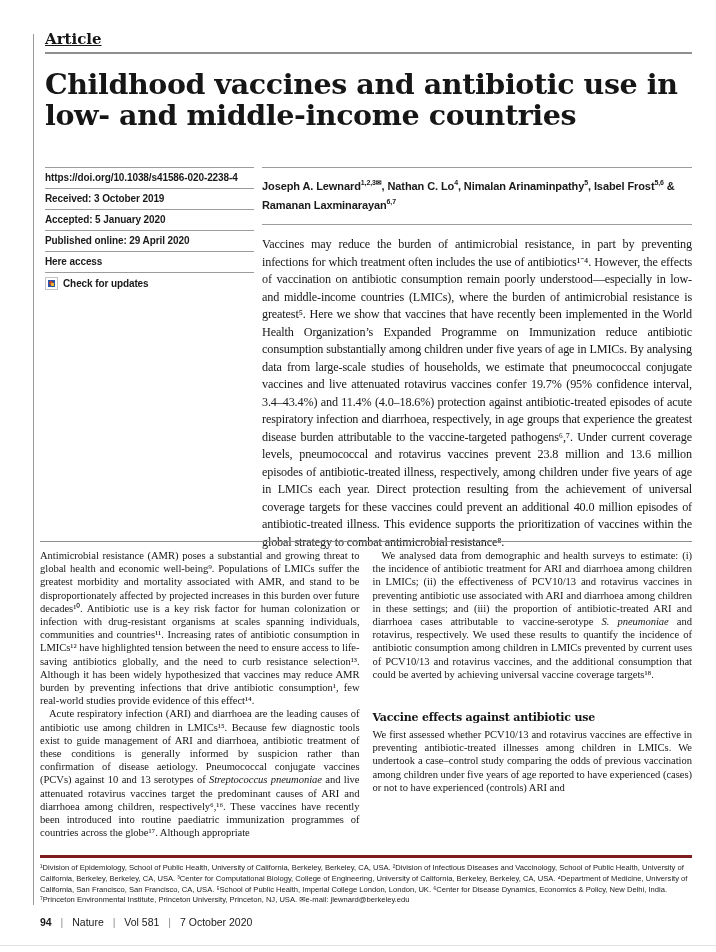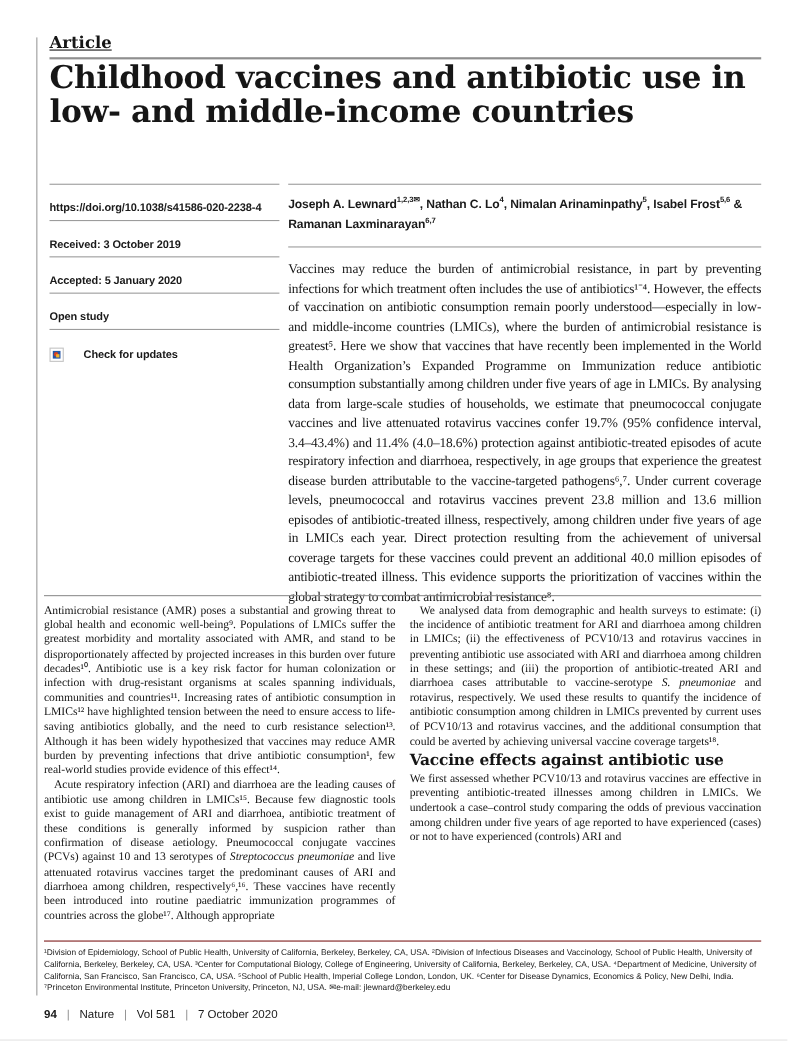--- a/index.html
+++ b/index.html
@@ -6,46 +6,46 @@
   body {
     width:716px; height:952px; position:relative; overflow:hidden;
     background:#ffffff; color:#161616;
     font-family:"Liberation Serif", serif;
   }
   .vrule { position:absolute; left:33px; top:34px; width:1px; height:871px; background:#9b9b9b; }
 
   .header { position:absolute; left:45px; top:30px; width:647px; }
   .kicker { font-family:"DejaVu Serif", serif; font-weight:700; font-size:15px; line-height:18px;text-decoration:underline; }
   .kicker-rule { height:2px; background:#8f8f8f; margin-top:4px; }
-  .title { font-family:"DejaVu Serif", serif; font-weight:700; font-size:28.5px; line-height:30.5px; letter-spacing:-0.4px; margin-top:1px; }
+  .title { font-family:"DejaVu Serif", serif; font-weight:700; font-size:28.5px; line-height:30.5px; letter-spacing:-0.4px; margin-top:15px; }
 
   .meta { position:absolute; left:45px; top:167px; width:209px; font-family:"Liberation Sans", sans-serif; }
-  .meta-row { border-top:1px solid #9c9c9c; padding:16px 0 5px; font-size:10px; line-height:11px; font-weight:700; letter-spacing:-0.1px; white-space:nowrap; color:#1a1a1a; }
-  .check-row { display:flex; align-items:center; gap:18px; cursor:pointer; }
+  .meta-row { border-top:1px solid #9c9c9c; padding:4px 0 5px; font-size:10px; line-height:11px; font-weight:700; letter-spacing:-0.1px; white-space:nowrap; color:#1a1a1a; }
+  .check-row { display:flex; align-items:center; gap:5px; cursor:pointer; }
 
   .crossmark { width:13px; height:13px; border:1px solid #c4c4c4; background:#fff; position:relative; display:inline-block; box-sizing:border-box; flex:0 0 auto; }
   .cm-core { position:absolute; left:2px; top:2px; right:2px; bottom:2px; background:#2457a8; }
   .cm-red { position:absolute; left:3px; top:3px; width:4px; height:4px; background:#d64123; border-radius:50%; }
   .cm-yellow { position:absolute; right:3px; bottom:3px; width:3px; height:3px; background:#f0b32a; }
 
   .right-col { position:absolute; left:262px; top:167px; width:430px; }
   .authors { border-top:1px solid #9c9c9c; padding-top:7px; font-family:"Liberation Sans", sans-serif; font-weight:700; font-size:11px; line-height:15px; letter-spacing:-0.1px; color:#1a1a1a; }
   .authors sup { font-size:7px; font-weight:700; }
   .authors-rule { border-top:1px solid #9c9c9c; margin-top:12px; }
   .abstract { margin-top:11px; font-size:12.2px; line-height:17.5px; text-align:justify; letter-spacing:-0.15px; }
 
   .body-rule { position:absolute; left:40px; top:541px; width:652px; height:1px; background:#8f8f8f; }
   .columns { position:absolute; left:40px; top:549px; width:652px; display:flex; gap:13px; }
   .col { width:319.5px; font-size:10.6px; line-height:13.2px; text-align:justify; letter-spacing:-0.05px; }
   .col p { margin:0; }
   .col p.indent { text-indent:9px; }
   .italic { font-style:italic;margin-top:36px; }
-  .section-heading { font-family:"DejaVu Serif", serif; font-weight:700; font-size:14px; line-height:15px; letter-spacing:-0.2px; margin:3px 0 3px 0; }
+  .section-heading { font-family:"DejaVu Serif", serif; font-weight:700; font-size:11px; line-height:15px; letter-spacing:-0.2px; margin:29px 0 3px 0; }
 
-  .affiliations { position:absolute; left:40px; top:855px; width:652px; border-top:1px solid #7f1d1d; padding-top:5px; font-family:"Liberation Sans", sans-serif; font-size:7.6px; line-height:10.8px; color:#222; }
+  .affiliations { position:absolute; left:40px; top:855px; width:652px; border-top:3px solid #7f1d1d; padding-top:5px; font-family:"Liberation Sans", sans-serif; font-size:7.6px; line-height:10.8px; color:#222; }
   .email { cursor:pointer; }
 
   .footer { position:absolute; left:40px; top:916px; font-family:"Liberation Sans", sans-serif; font-size:10.5px; color:#1a1a1a; }
   .footer .pagenum { font-weight:700; }
   .footer .sep { color:#8f8f8f; margin:0 6px; }
 
   .page-edge { position:absolute; left:0; top:945px; width:716px; height:1px; background:#e3e3e3; }
 </style>
 </head>
 <body>
@@ -62,21 +62,24 @@
   <div class="meta-row">
     <span>https://doi.org/10.1038/s41586-020-2238-4</span>
   </div>
   <div class="meta-row">
     <span>Received: 3 October 2019</span>
   </div>
   <div class="meta-row">
     <span>Accepted: 5 January 2020</span>
   </div>
   <div class="meta-row">
-    <span>Open study</span>
+    <span>Published online: 29 April 2020</span>
+  </div>
+  <div class="meta-row">
+    <span>Here access</span>
   </div>
   <div class="meta-row check-row">
     <span class="crossmark">
       <span class="cm-core"></span>
       <span class="cm-red"></span>
       <span class="cm-yellow"></span>
     </span>
     <span>Check for updates</span>
   </div>
 </div>

